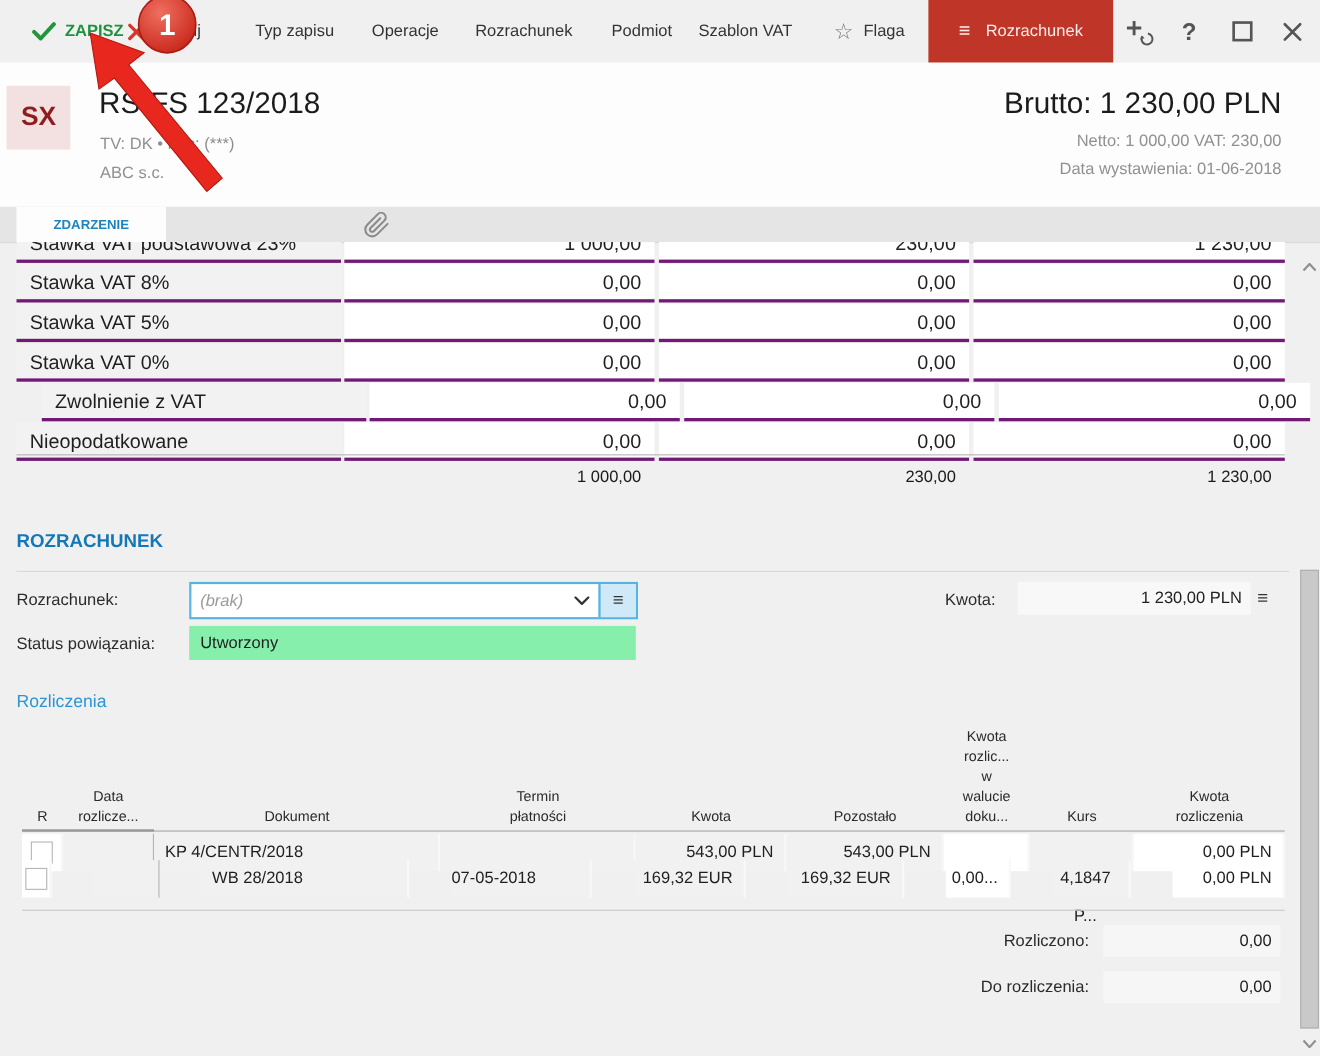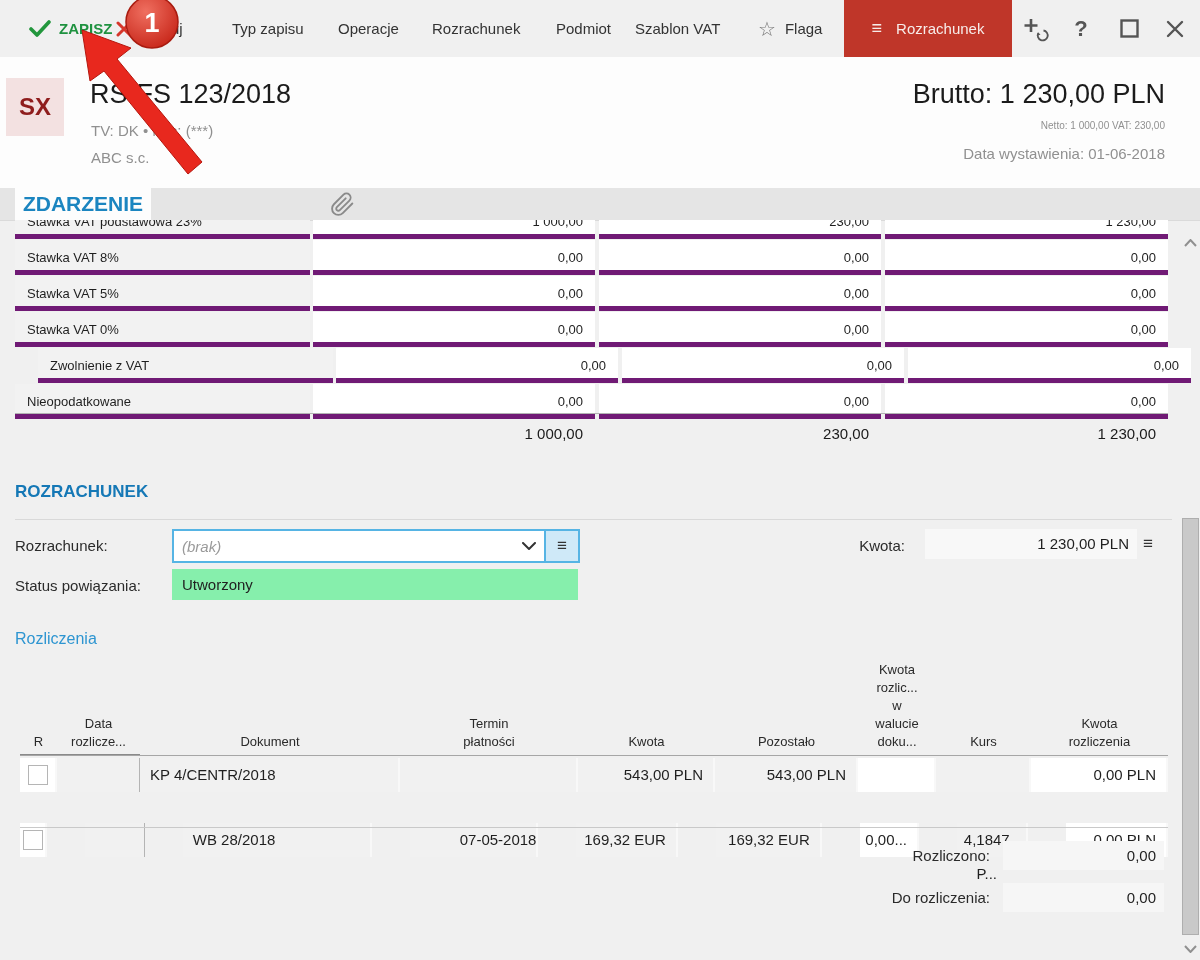--- a/index.html
+++ b/index.html
@@ -13,30 +13,30 @@
           display:flex;align-items:center;justify-content:center;gap:14px;font-size:15px;}
   .winicon{position:absolute;top:0;height:57px;display:flex;align-items:center;justify-content:center;color:#555;}
   
   .header{position:absolute;left:0;top:57px;width:1200px;height:131px;background:#fdfdfd;}
   .sx-badge{position:absolute;left:6px;top:21px;width:58px;height:58px;background:#f3e1e1;color:#8f1d1d;
             font-size:24px;font-weight:bold;display:flex;align-items:center;justify-content:center;}
   .doc-title{position:absolute;left:90px;top:22px;font-size:27px;color:#1b1b1b;}
   .doc-sub{position:absolute;left:91px;top:65px;font-size:15px;color:#909090;}
   .doc-company{position:absolute;left:91px;top:92px;font-size:15px;color:#909090;}
   .amt-brutto{position:absolute;right:35px;top:22px;font-size:27px;color:#1b1b1b;}
-  .amt-netto{position:absolute;right:35px;top:63px;font-size:10px;color:#909090;}
+  .amt-netto{position:absolute;right:35px;top:63px;font-size:15px;color:#909090;}
   .amt-date{position:absolute;right:35px;top:88px;font-size:15px;color:#909090;}
   
   .tabstrip{position:absolute;left:0;top:188px;width:1200px;height:32px;background:#e5e5e5;border-bottom:1px solid #dadada;}
-  .tab{position:absolute;top:0;height:32px;display:flex;align-items:center;justify-content:center;font-size:21px;}
+  .tab{position:absolute;top:0;height:32px;display:flex;align-items:center;justify-content:center;font-size:12px;}
   .tab-active{left:15px;width:136px;background:#fdfdfd;color:#1b85c0;font-weight:bold;}
   .tab-idle{left:152px;width:162px;color:#4f4f4f;border-left:1px solid #d0d0d0;}
   .clip{position:absolute;left:330px;top:4px;}
   
-  .vc{position:absolute;height:35px;line-height:35px;font-size:13px;border-bottom:5px solid #701a75;box-sizing:border-box;}
+  .vc{position:absolute;height:35px;line-height:35px;font-size:18px;border-bottom:3px solid #701a75;box-sizing:border-box;}
   .vc-label{left:15px;width:295px;background:#f2f2f2;padding-left:12px;color:#1f1f1f;}
   .vc-v1{left:313px;width:282px;}
   .vc-v2{left:599px;width:282px;}
   .vc-v3{left:885px;width:283px;}
   .vc-val{background:#fff;text-align:right;padding-right:12px;color:#1f1f1f;}
   .vat-row{position:absolute;left:0;width:1200px;height:36px;}
   .totline{position:absolute;left:15px;top:413px;width:1153px;height:1px;background:#b3b3b3;}
   .tot{position:absolute;top:418px;height:32px;line-height:32px;font-size:15px;text-align:right;color:#1a1a1a;}
   
   .sec-head{position:absolute;left:15px;top:482px;font-size:17px;font-weight:bold;color:#1578b6;}
@@ -267,27 +267,27 @@
       </div>
     <div class="c w-data datacol"></div>
     <div class="c w-dok" style="padding-left:10px;">KP 4/CENTR/2018</div>
     <div class="c w-ter" style="text-align:center;"></div>
     <div class="c w-kw num">543,00 PLN</div>
     <div class="c w-poz num">543,00 PLN</div>
     <div class="c w-wal num white"></div>
     <div class="c w-kurs num"></div>
     <div class="c w-kwr num white">0,00 PLN</div>
   </div>
-  <div class="st-row" style="top:823px;gap:38px;">
+  <div class="st-row" style="top:782px;gap:38px;">
     <div class="c r w-r">
         <span class="chk"></span>
       </div>
     <div class="c w-data datacol"></div>
     <div class="c w-dok" style="padding-left:10px;">WB 28/2018</div>
-    <div class="c w-ter" style="text-align:right;">07-05-2018</div>
+    <div class="c w-ter" style="text-align:left;">07-05-2018</div>
     <div class="c w-kw num">169,32 EUR</div>
     <div class="c w-poz num">169,32 EUR</div>
     <div class="c w-wal num white">0,00...</div>
     <div class="c w-kurs num">4,1847 P...</div>
     <div class="c w-kwr num white">0,00 PLN</div>
   </div>
   <div class="bline"></div>
 
   <div class="ftr-label" style="top:847px;">Rozliczono:</div>
   <div class="ftr-field" style="top:841px;">0,00</div>

